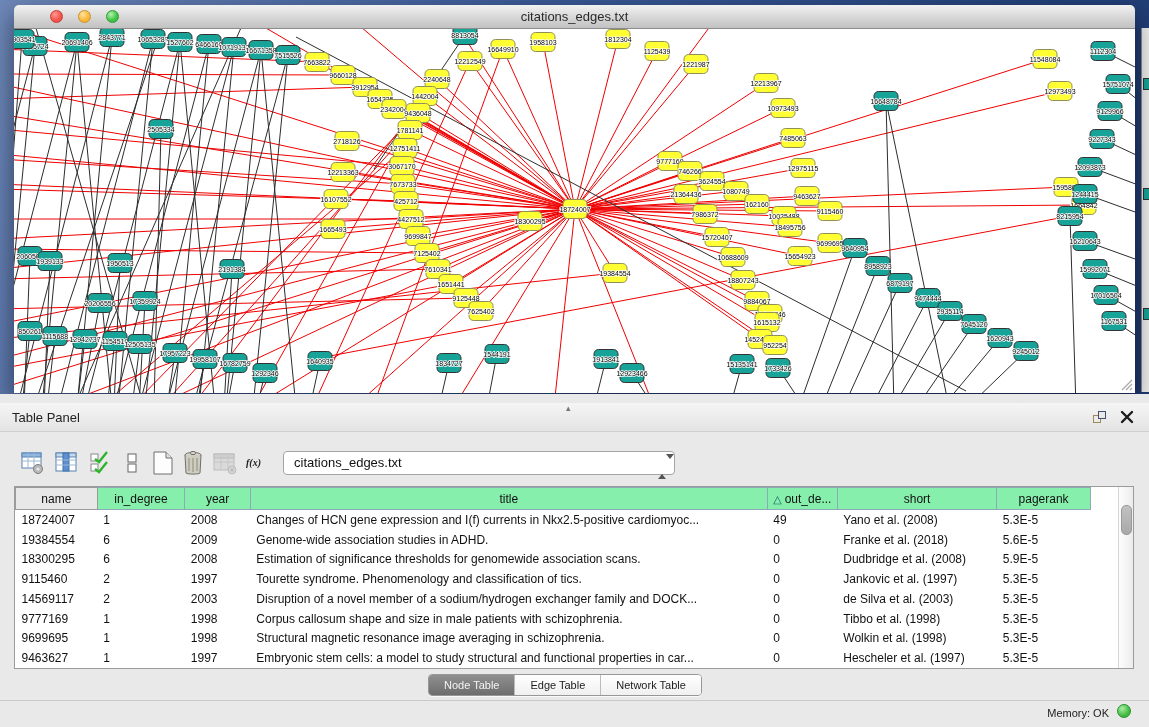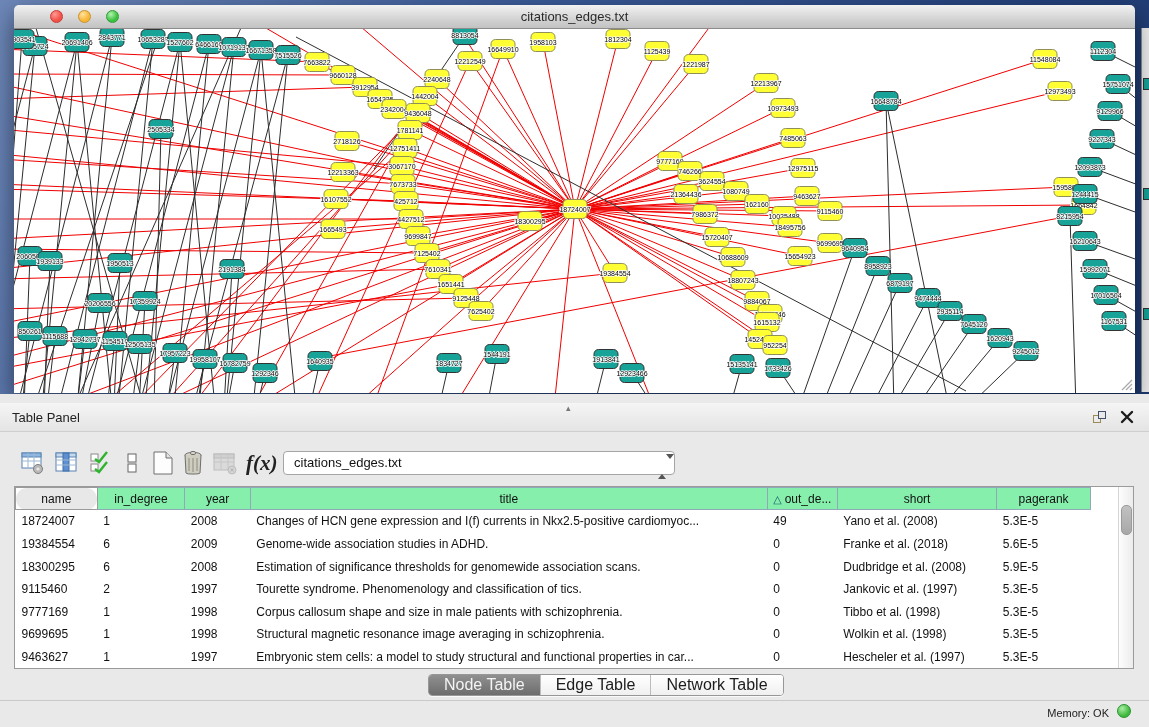--- a/index.html
+++ b/index.html
@@ -46,32 +46,32 @@
   .combo .stepper .up{width:0;height:0;border-left:4px solid transparent;border-right:4px solid transparent;
        border-bottom:5px solid #555;margin-bottom:3px;}
   .combo .stepper .dn{width:0;height:0;border-left:4px solid transparent;border-right:4px solid transparent;
        border-top:5px solid #555;}
 
   .table-wrap{position:absolute;left:14px;top:92px;width:1120px;height:183px;background:#fff;
        border:1px solid #9b9b9b;box-sizing:border-box;display:flex;}
   table.grid{border-collapse:collapse;table-layout:fixed;font-size:12px;color:#111;}
   table.grid th{height:21px;background:#86efac;border:1px solid #8fa9b8;
        font-weight:normal;font-size:12px;text-align:center;overflow:hidden;white-space:nowrap;padding:0 2px;}
-  table.grid th.plain{background:#e8e8e8;border-color:#9b9b9b;border-radius:11px;}
+  table.grid th.plain{background:#e8e8e8;border-color:#9b9b9b;}
   table.grid td{height:16px;padding:0 0 0 6px;white-space:nowrap;overflow:hidden;}
   .sort-tri{color:#16606e;font-size:11px;margin-right:3px;}
   .vscroll{width:14px;border-left:1px solid #d5d5d5;background:linear-gradient(90deg,#fdfdfd,#ececec);position:relative;}
   .vthumb{position:absolute;left:2px;top:18px;width:9px;height:28px;border-radius:5px;
        background:linear-gradient(#c2c2c2,#a8a8a8);border:1px solid #9a9a9a;}
 
   .seg{position:absolute;left:428px;top:280px;height:20px;display:flex;
        border:1px solid #979797;border-radius:4px;overflow:hidden;background:#fff;
        box-shadow:0 1px 0 rgba(255,255,255,.7);}
   .seg button{height:100%;border:none;background:linear-gradient(#ffffff,#f0f0f0);
-       font-family:"Liberation Sans",sans-serif;font-size:16px;color:#1c1c1c;
+       font-family:"Liberation Sans",sans-serif;font-size:11px;color:#1c1c1c;
        padding:0 15px;border-left:1px solid #bcbcbc;}
   .seg button:first-child{border-left:none;}
   .seg button.sel{background:linear-gradient(#909090,#6d6d6d);color:#f4f4f4;}
 
   .status-divider{position:absolute;left:0;top:306px;width:100%;height:1px;background:#c9c9c9;}
   .memory{position:absolute;right:40px;top:313px;font-size:11px;color:#222;}
   .mem-dot{position:absolute;right:18px;top:310px;width:14px;height:14px;border-radius:50%;
        background:radial-gradient(circle at 35% 30%,#a9eda4,#3db83d 65%);border:1px solid #27922c;box-sizing:border-box;}
 </style>
 </head>
@@ -792,21 +792,21 @@
     <path d="M9 8 v13 M13 8 v14 M17 8 v13" stroke="#8e8a7e" fill="none"></path>
     <rect x="10.5" y="1.5" width="5" height="3" rx="1.4" fill="#d8d4c8" stroke="#6e6e6e"></rect>
   </svg>
   <svg class="toolbar-btn" style="left:212px" width="26" height="26" opacity="0.55">
     <rect x="2" y="4" width="20" height="16" fill="#cfcfcf" stroke="#9a9a9a"></rect>
     <rect x="2" y="4" width="20" height="4" fill="#bdbdbd" stroke="#9a9a9a"></rect>
     <path d="M2 12 h20 M9 4 v16 M16 4 v16" stroke="#aaaaaa" fill="none"></path>
     <circle cx="20" cy="20" r="4" fill="#c4c4c4" stroke="#9a9a9a"></circle>
     <path d="M18.5,18.5 L21.5,21.5 M21.5,18.5 L18.5,21.5" stroke="#8a8a8a"></path>
   </svg>
-  <div class="toolbar-btn" style="left:246px;width:30px;font-family:'Liberation Serif',serif;font-style:italic;font-weight:bold;font-size:21px;color:#222;line-height:26px;">f(x)</div>
+  <div class="toolbar-btn" style="left:246px;width:30px;font-family:'Liberation Serif',serif;font-style:italic;font-weight:bold;font-size:10px;color:#222;line-height:26px;">f(x)</div>
 
   <div class="combo">
     <span>citations_edges.txt</span>
     <span class="stepper">
       <span class="up"></span><span class="dn"></span>
     </span>
   </div>
 
   <div class="table-wrap">
     <table class="grid">
@@ -867,20 +867,30 @@
             <td>9115460</td>
             <td>2</td>
             <td>1997</td>
             <td>Tourette syndrome. Phenomenology and classification of tics.</td>
             <td>0</td>
             <td>Jankovic et al. (1997)</td>
             <td>5.3E-5</td>
             <td></td>
           </tr>
           <tr>
+            <td>14569117</td>
+            <td>2</td>
+            <td>2003</td>
+            <td>Disruption of a novel member of a sodium/hydrogen exchanger family and DOCK...</td>
+            <td>0</td>
+            <td>de Silva et al. (2003)</td>
+            <td>5.3E-5</td>
+            <td></td>
+          </tr>
+          <tr>
             <td>9777169</td>
             <td>1</td>
             <td>1998</td>
             <td>Corpus callosum shape and size in male patients with schizophrenia.</td>
             <td>0</td>
             <td>Tibbo et al. (1998)</td>
             <td>5.3E-5</td>
             <td></td>
           </tr>
           <tr>

